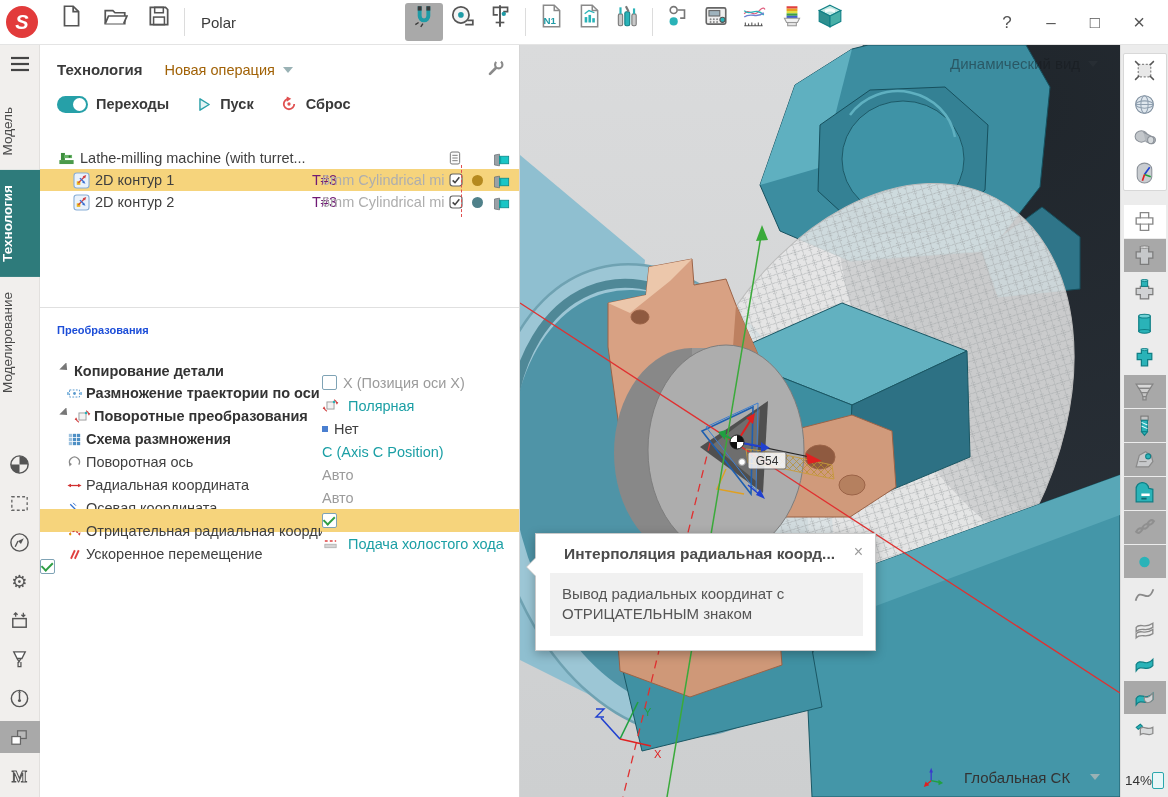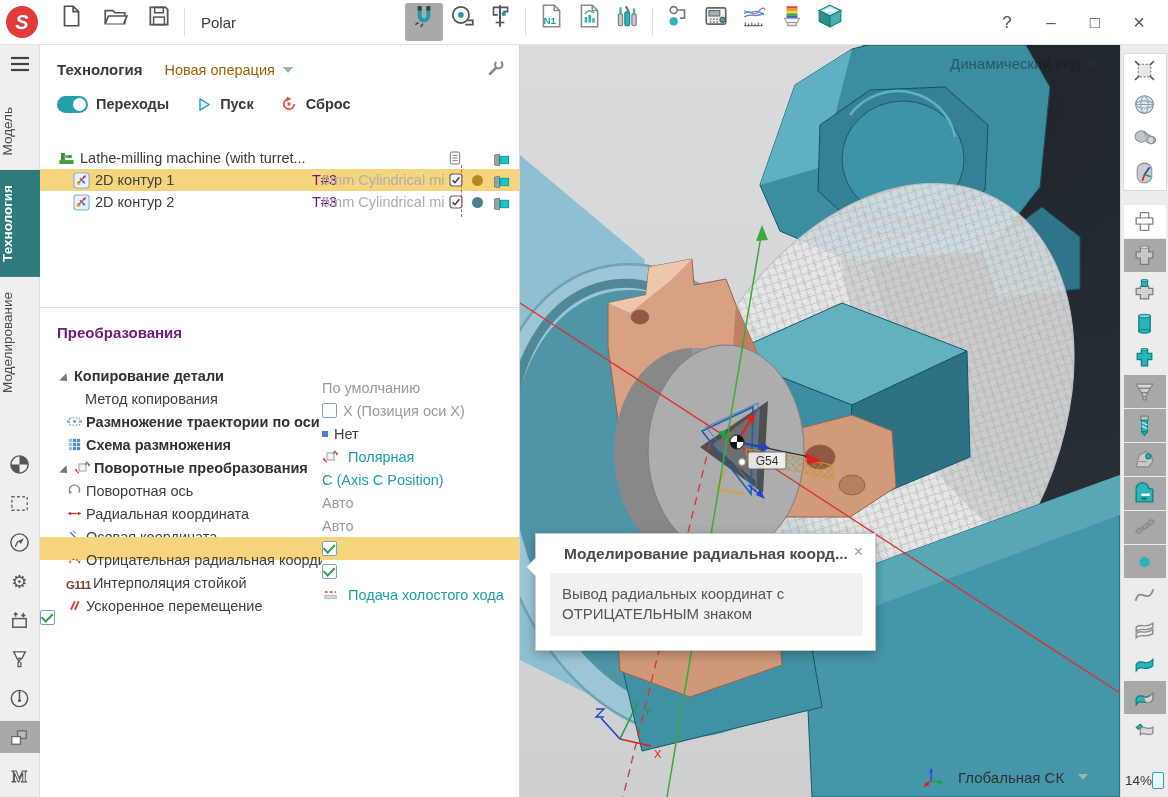--- a/index.html
+++ b/index.html
@@ -60,24 +60,24 @@
   .tree-row .tname { flex:0 0 auto; }
   .t-toolno { position:absolute; left:272px; color:#701a75; }
   .t-toolname { position:absolute; left:282px; color:#aeaeae; width:122px; overflow:hidden; white-space:nowrap; }
   .t-check { position:absolute; left:408px; width:16px; height:16px; }
   .t-dot { position:absolute; left:432px; width:11px; height:11px; border-radius:50%; }
   .t-tool { position:absolute; left:452px; width:20px; height:17px; }
   .tree-dash { position:absolute; left:421px; width:0; border-left:1px dashed #e05050; z-index:2; }
 
   .divider { border-top:1px solid #e0e0e0; }
   .params-section { padding-top:14px; }
-  .sec-title { font-weight:bold; font-size:15px; color:#701a75; padding:2px 0 12px 17px; }
+  .sec-title { font-weight:bold; font-size:11px; color:#1d4ed8; padding:2px 0 12px 17px; }
   .prm-row { display:flex; align-items:center; height:23px; position:relative; }
   .prm-row.hl { background:#f6d47c; }
-  .prm-label { display:flex; align-items:flex-end; overflow:hidden; white-space:nowrap; width:282px; flex-shrink:0;margin-top:22px; }
+  .prm-label { display:flex; align-items:flex-start; overflow:hidden; white-space:nowrap; width:282px; flex-shrink:0;margin-top:22px; }
   .prm-label .chev { width:0; height:0; border-top:5px solid transparent; border-bottom:5px solid transparent; border-left:6px solid #777; transform:rotate(45deg); margin:0 6px 0 22px; } .ind2 { padding-left:45px; } .ind2i { padding-left:26px; }
   .prm-label.bold { font-weight:bold; color:#333; }
   .picon { width:17px; height:17px; margin-right:3px; flex-shrink:0; }
   .picon svg { width:17px; height:17px; }
   .icon-text { font-weight:bold; font-size:11.5px; color:#7a4030; margin-right:2px; letter-spacing:-0.5px; }
   .prm-value { display:flex; align-items:center; gap:6px; overflow:hidden; white-space:nowrap; }
   .val-muted { color:#9b9b9b; } .val-teal { color:#1b9fa5; } .val-italic { }
   .cbx { width:15px; height:15px; border:1px solid #7fa3b5; background:#fff; border-radius:2px;
     display:inline-flex; align-items:center; justify-content:center; }
   .cbx.checked::after { content:""; width:9px; height:5px; border-left:2px solid #2f9e44;
@@ -92,21 +92,21 @@
   .vp-dropdown .chev-down { border-top-color:#30363c; }
   .tooltip { position:absolute; left:15px; top:488px; width:341px; background:#fff;
     border:1px solid #c9c9c9; box-shadow:0 3px 10px rgba(0,0,0,.28); z-index:5; }
   .tooltip::before { content:""; position:absolute; left:-9px; top:24px; width:0; height:0;
     border-top:9px solid transparent; border-bottom:9px solid transparent; border-right:9px solid #fff;
     filter:drop-shadow(-1px 0 0 #c9c9c9); }
   .tt-head { display:flex; align-items:flex-start; padding:11px 10px 8px 28px; }
   .tt-title { font-weight:bold; font-size:15.5px; color:#4c4c4c; flex:1; overflow:hidden; white-space:nowrap; }
   .tt-close { color:#9a9a9a; font-size:16px; line-height:14px; padding:0 2px; }
   .tt-body { margin:2px 12px 14px 14px; background:#f1f1f1; padding:11px 12px; font-size:15px; color:#555; line-height:1.35; }
-  .vp-status { position:absolute; left:402px; bottom:9px; display:flex; align-items:center; gap:14px;
+  .vp-status { position:absolute; left:402px; bottom:9px; display:flex; align-items:center; gap:20px;
     font-size:15px; color:#333; z-index:4; }
   .vp-status svg { width:22px; height:22px; }
 
   
   .right-rail { width:48px; background:#ececec; border-left:1px solid #dcdcdc;
     display:flex; flex-direction:column; align-items:center; flex-shrink:0; padding-top:8px; }
   .rr-group { background:#fff; border:1px solid #d8d8d8; border-radius:2px; margin-bottom:14px;
     display:flex; flex-direction:column; }
   .rr-btn { width:42px; height:33px; display:flex; align-items:center; justify-content:center; margin-bottom:1px; }
   .rr-btn svg { width:25px; height:25px; }
@@ -448,42 +448,58 @@
       <div class="sec-title">Преобразования</div>
       <div id="params">
           <div class="prm-row">
             <div class="prm-label bold">
               <span class="chev"></span>
               <span>Копирование детали</span>
             </div>
             <div class="prm-value"></div>
           </div>
           <div class="prm-row">
-            <div class="prm-label">
-              <span class="ind2" style="display:inline-block"></span>
-              <span>Метод копирования</span>
-            </div>
-            <div class="prm-value">
-              <span class="val-muted">По умолчанию</span>
-            </div>
-          </div>
-          <div class="prm-row">
             <div class="prm-label bold">
               <span class="ind2i" style="display:inline-block"></span>
               <span class="picon"><svg viewBox="0 0 24 24" fill="none">
                   <rect x="5" y="7" width="14" height="10" stroke="#5a9ace" stroke-width="1.4" stroke-dasharray="2.5 2"></rect>
                   <circle cx="12" cy="12" r="2" fill="#5a9ace"></circle>
                   <rect x="1.5" y="10" width="2.5" height="4" fill="#7db4dd"></rect>
                   <rect x="20" y="10" width="2.5" height="4" fill="#7db4dd"></rect>
                 </svg></span>
               <span>Размножение траектории по оси</span>
             </div>
             <div class="prm-value">
               <span class="cbx"></span>
               <span class="val-muted val-italic">X (Позиция оси X)</span>
+            </div>
+          </div>
+          <div class="prm-row">
+            <div class="prm-label bold">
+              <span class="chev"></span>
+              <span class="picon"><svg viewBox="0 0 24 24" fill="none">
+                  <rect x="7" y="7" width="10" height="10" stroke="#999" stroke-width="1.3" fill="#f3f3f3"></rect>
+                  <path d="M17,4 a7,7 0 0 1 4,5" stroke="#d04040" stroke-width="1.6"></path>
+                  <polygon points="21,11 19,6.5 23,7.5" fill="#d04040"></polygon>
+                  <path d="M7,20 a7,7 0 0 1 -4,-5" stroke="#d04040" stroke-width="1.6"></path>
+                  <polygon points="3,13 5,17.5 1,16.5" fill="#d04040"></polygon>
+                  <circle cx="17" cy="7" r="1.8" fill="#2ab3b8"></circle>
+                </svg></span>
+              <span>Поворотные преобразования</span>
+            </div>
+            <div class="prm-value">
+              <span class="picon"><svg viewBox="0 0 24 24" fill="none">
+                  <rect x="7" y="7" width="10" height="10" stroke="#999" stroke-width="1.3" fill="#f3f3f3"></rect>
+                  <path d="M17,4 a7,7 0 0 1 4,5" stroke="#d04040" stroke-width="1.6"></path>
+                  <polygon points="21,11 19,6.5 23,7.5" fill="#d04040"></polygon>
+                  <path d="M7,20 a7,7 0 0 1 -4,-5" stroke="#d04040" stroke-width="1.6"></path>
+                  <polygon points="3,13 5,17.5 1,16.5" fill="#d04040"></polygon>
+                  <circle cx="17" cy="7" r="1.8" fill="#2ab3b8"></circle>
+                </svg></span>
+              <span class="val-teal">Полярная</span>
             </div>
           </div>
           <div class="prm-row">
             <div class="prm-label bold">
               <span class="ind2i" style="display:inline-block"></span>
               <span class="picon"><svg viewBox="0 0 24 24">
                   <g fill="#4d8fc4">
                     <rect x="4" y="4" width="4.6" height="4.6" opacity="0.55"></rect>
                     <rect x="9.7" y="4" width="4.6" height="4.6"></rect>
                     <rect x="15.4" y="4" width="4.6" height="4.6"></rect>
@@ -496,45 +512,20 @@
                   </g>
                 </svg></span>
               <span>Схема размножения</span>
             </div>
             <div class="prm-value">
               <span class="bullet"></span>
               <span class="">Нет</span>
             </div>
           </div>
           <div class="prm-row">
-            <div class="prm-label bold">
-              <span class="chev"></span>
-              <span class="picon"><svg viewBox="0 0 24 24" fill="none">
-                  <rect x="7" y="7" width="10" height="10" stroke="#999" stroke-width="1.3" fill="#f3f3f3"></rect>
-                  <path d="M17,4 a7,7 0 0 1 4,5" stroke="#d04040" stroke-width="1.6"></path>
-                  <polygon points="21,11 19,6.5 23,7.5" fill="#d04040"></polygon>
-                  <path d="M7,20 a7,7 0 0 1 -4,-5" stroke="#d04040" stroke-width="1.6"></path>
-                  <polygon points="3,13 5,17.5 1,16.5" fill="#d04040"></polygon>
-                  <circle cx="17" cy="7" r="1.8" fill="#2ab3b8"></circle>
-                </svg></span>
-              <span>Поворотные преобразования</span>
-            </div>
-            <div class="prm-value">
-              <span class="picon"><svg viewBox="0 0 24 24" fill="none">
-                  <rect x="7" y="7" width="10" height="10" stroke="#999" stroke-width="1.3" fill="#f3f3f3"></rect>
-                  <path d="M17,4 a7,7 0 0 1 4,5" stroke="#d04040" stroke-width="1.6"></path>
-                  <polygon points="21,11 19,6.5 23,7.5" fill="#d04040"></polygon>
-                  <path d="M7,20 a7,7 0 0 1 -4,-5" stroke="#d04040" stroke-width="1.6"></path>
-                  <polygon points="3,13 5,17.5 1,16.5" fill="#d04040"></polygon>
-                  <circle cx="17" cy="7" r="1.8" fill="#2ab3b8"></circle>
-                </svg></span>
-              <span class="val-teal">Полярная</span>
-            </div>
-          </div>
-          <div class="prm-row">
             <div class="prm-label">
               <span class="ind2i" style="display:inline-block"></span>
               <span class="picon"><svg viewBox="0 0 24 24" fill="none">
                   <path d="M6,15 A7,7 0 1 1 18,15" stroke="#888" stroke-width="1.8"></path>
                   <polygon points="4,12 8.5,14 5,17.5" fill="#888"></polygon>
                 </svg></span>
               <span>Поворотная ось</span>
             </div>
             <div class="prm-value">
               <span class="val-teal">C (Axis C Position)</span>
@@ -570,30 +561,20 @@
           </div>
           <div class="prm-row hl">
             <div class="prm-label">
               <span class="ind2i" style="display:inline-block"></span>
               <span class="picon"><svg viewBox="0 0 24 24" fill="none">
                   <path d="M5,16 A8,8 0 0 1 19,16" stroke="#d04040" stroke-width="1.6" stroke-dasharray="3 2.4"></path>
                   <polygon points="20.5,13 16.5,15 19.5,18" fill="#d04040"></polygon>
                   <circle cx="6" cy="16" r="1.6" fill="#e0a000"></circle>
                 </svg></span>
               <span>Отрицательная радиальная координ</span>
-            </div>
-            <div class="prm-value">
-              <span class="cbx checked"></span>
-            </div>
-          </div>
-          <div class="prm-row">
-            <div class="prm-label">
-              <span class="ind2i" style="display:inline-block"></span>
-              <span class="icon-text">G111</span>
-              <span>Интерполяция стойкой</span>
             </div>
             <div class="prm-value">
               <span class="cbx checked"></span>
             </div>
           </div>
           <div class="prm-row">
             <div class="prm-label">
               <span class="ind2i" style="display:inline-block"></span>
               <span class="picon"><svg viewBox="0 0 24 24">
                   <line x1="7" y1="18" x2="12.5" y2="6" stroke="#e04040" stroke-width="2.6"></line>
@@ -746,21 +727,21 @@
       </g>
     </svg>
 
     <div class="vp-dropdown">
       <span>Динамический вид</span>
       <span class="chev-down"></span>
     </div>
 
     <div class="tooltip">
       <div class="tt-head">
-        <div class="tt-title">Моделирование радиальная коорд...</div>
+        <div class="tt-title">Интерполяция радиальная коорд...</div>
         <button class="tt-close">×</button>
       </div>
       <div class="tt-body">Вывод радиальных координат с ОТРИЦАТЕЛЬНЫМ знаком</div>
     </div>
 
     <div class="vp-status">
       <svg viewBox="0 0 24 24">
         <line x1="10" y1="16" x2="10" y2="5" stroke="#3a3acD" stroke-width="1.4"></line>
         <polygon points="10,2 8,7 12,7" fill="#3a3acd"></polygon>
         <line x1="10" y1="16" x2="4" y2="21" stroke="#e02020" stroke-width="1.4"></line>

